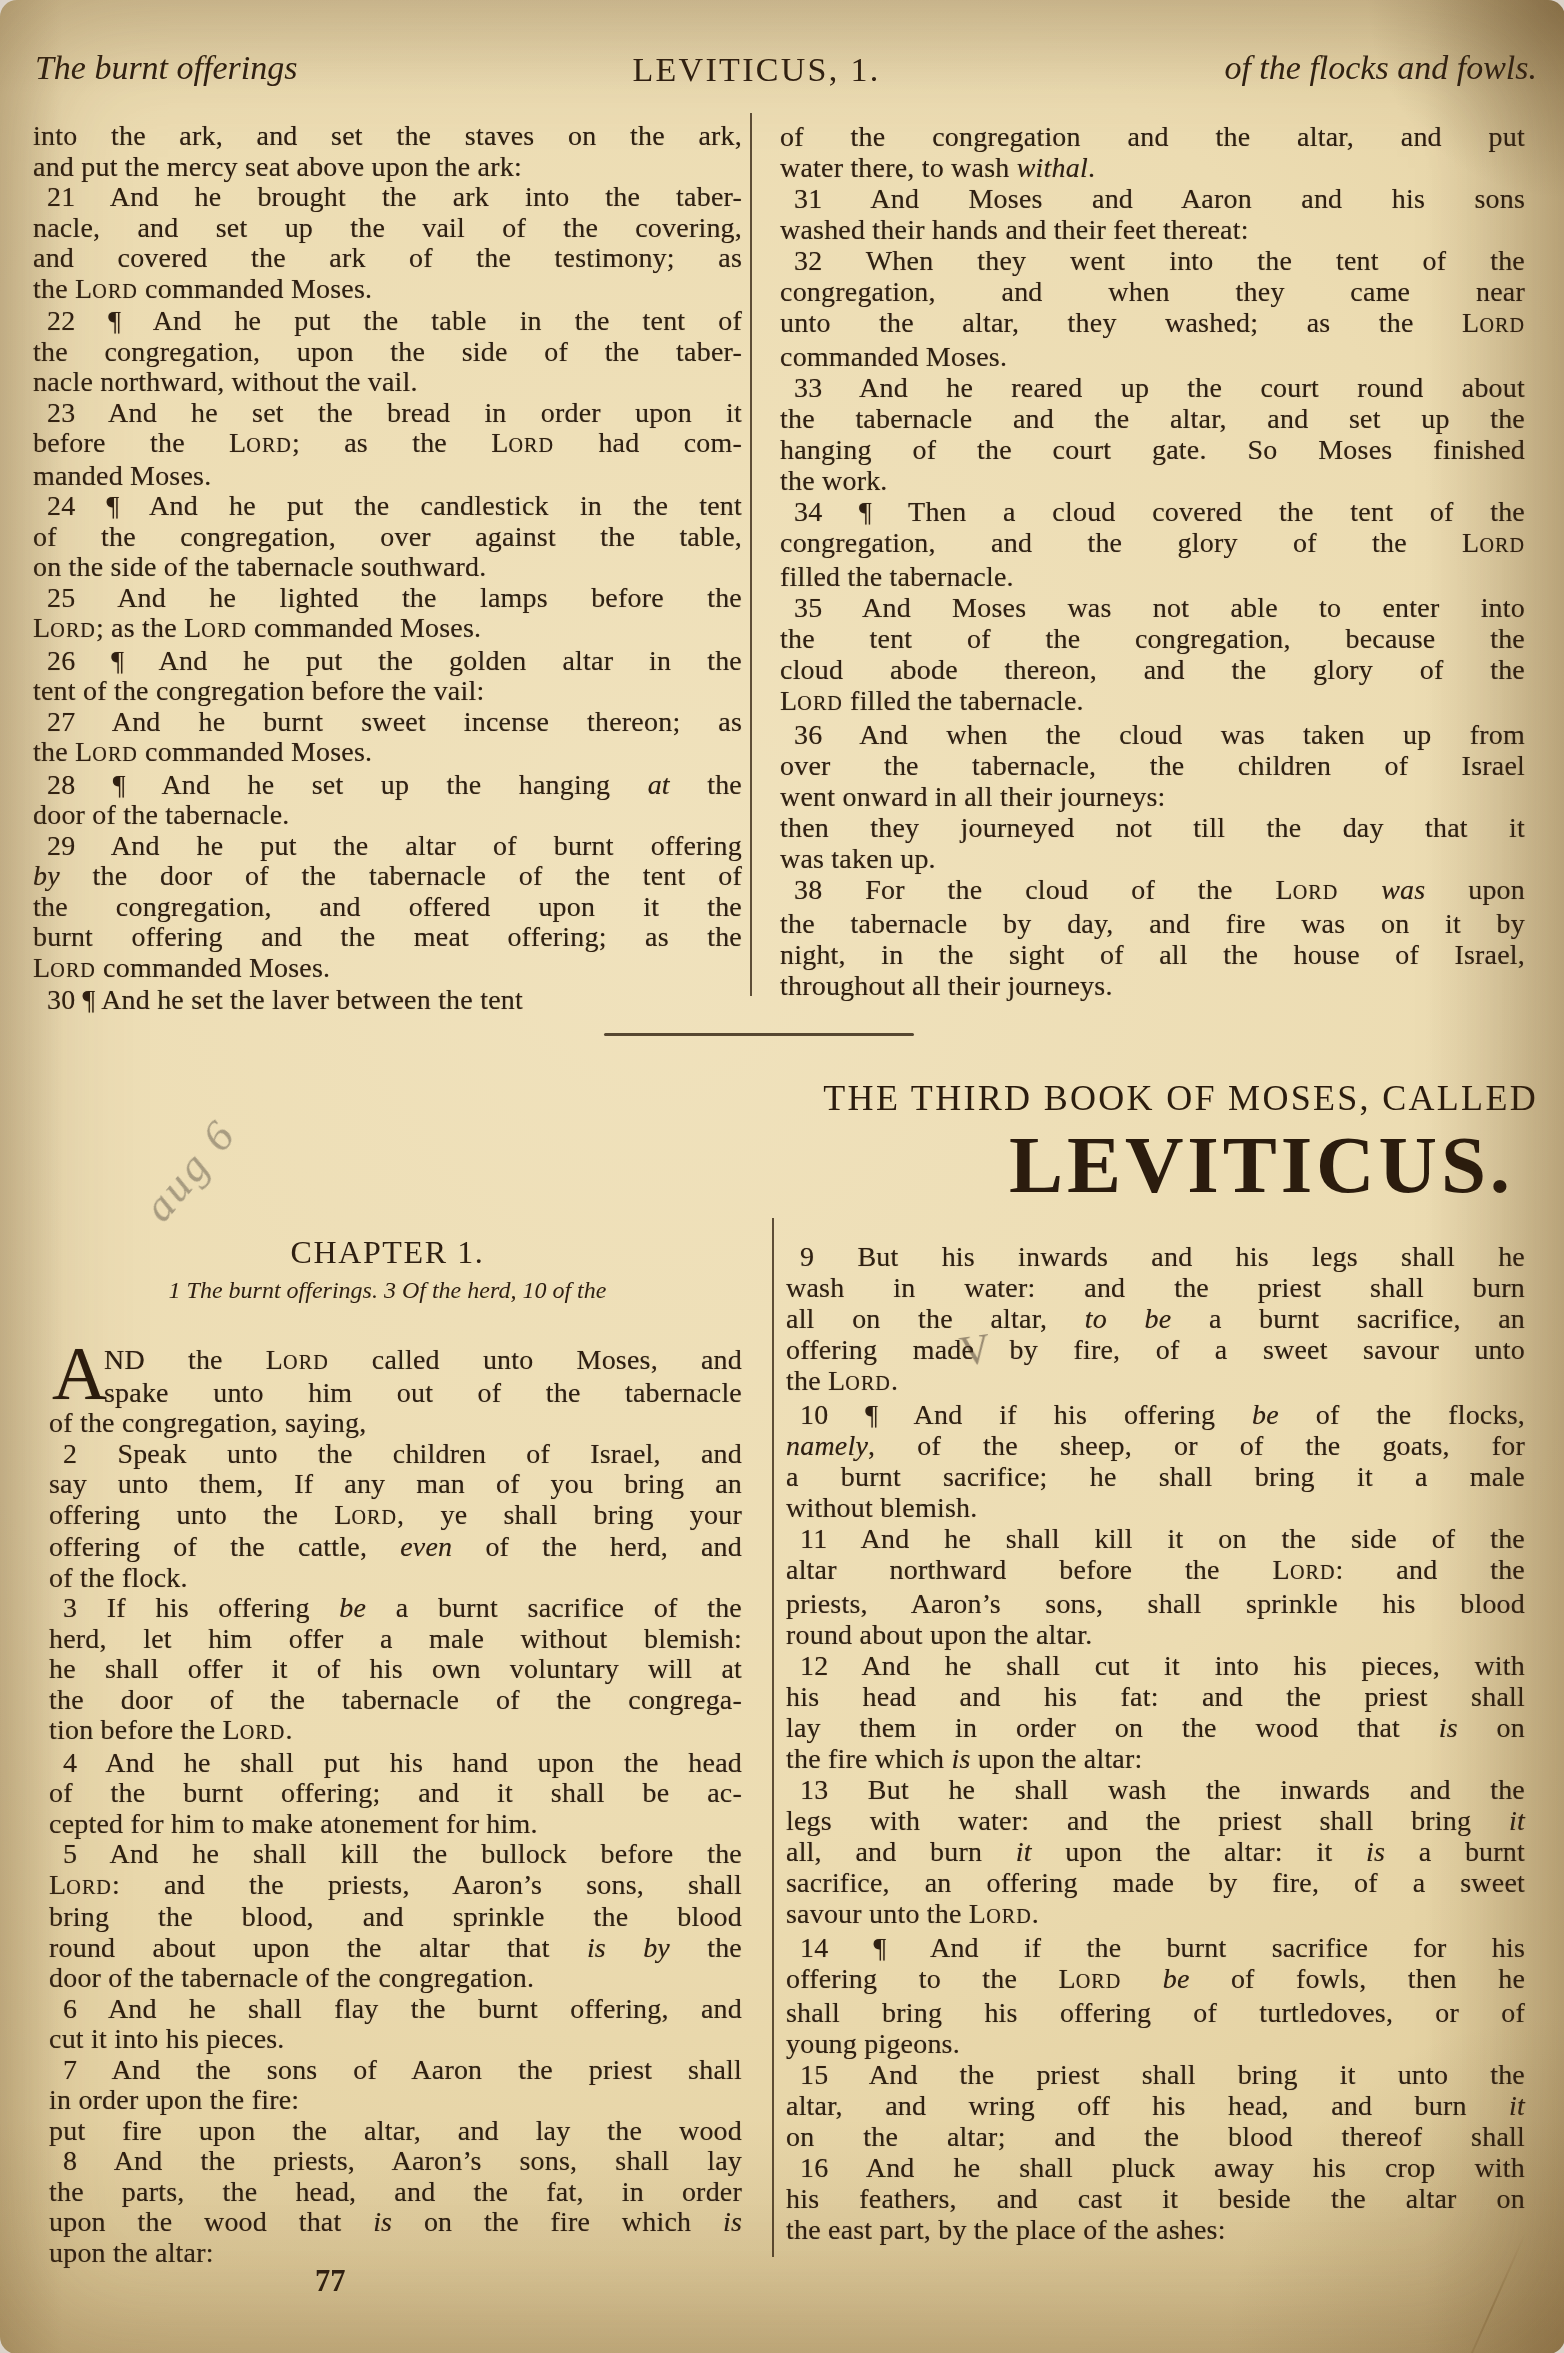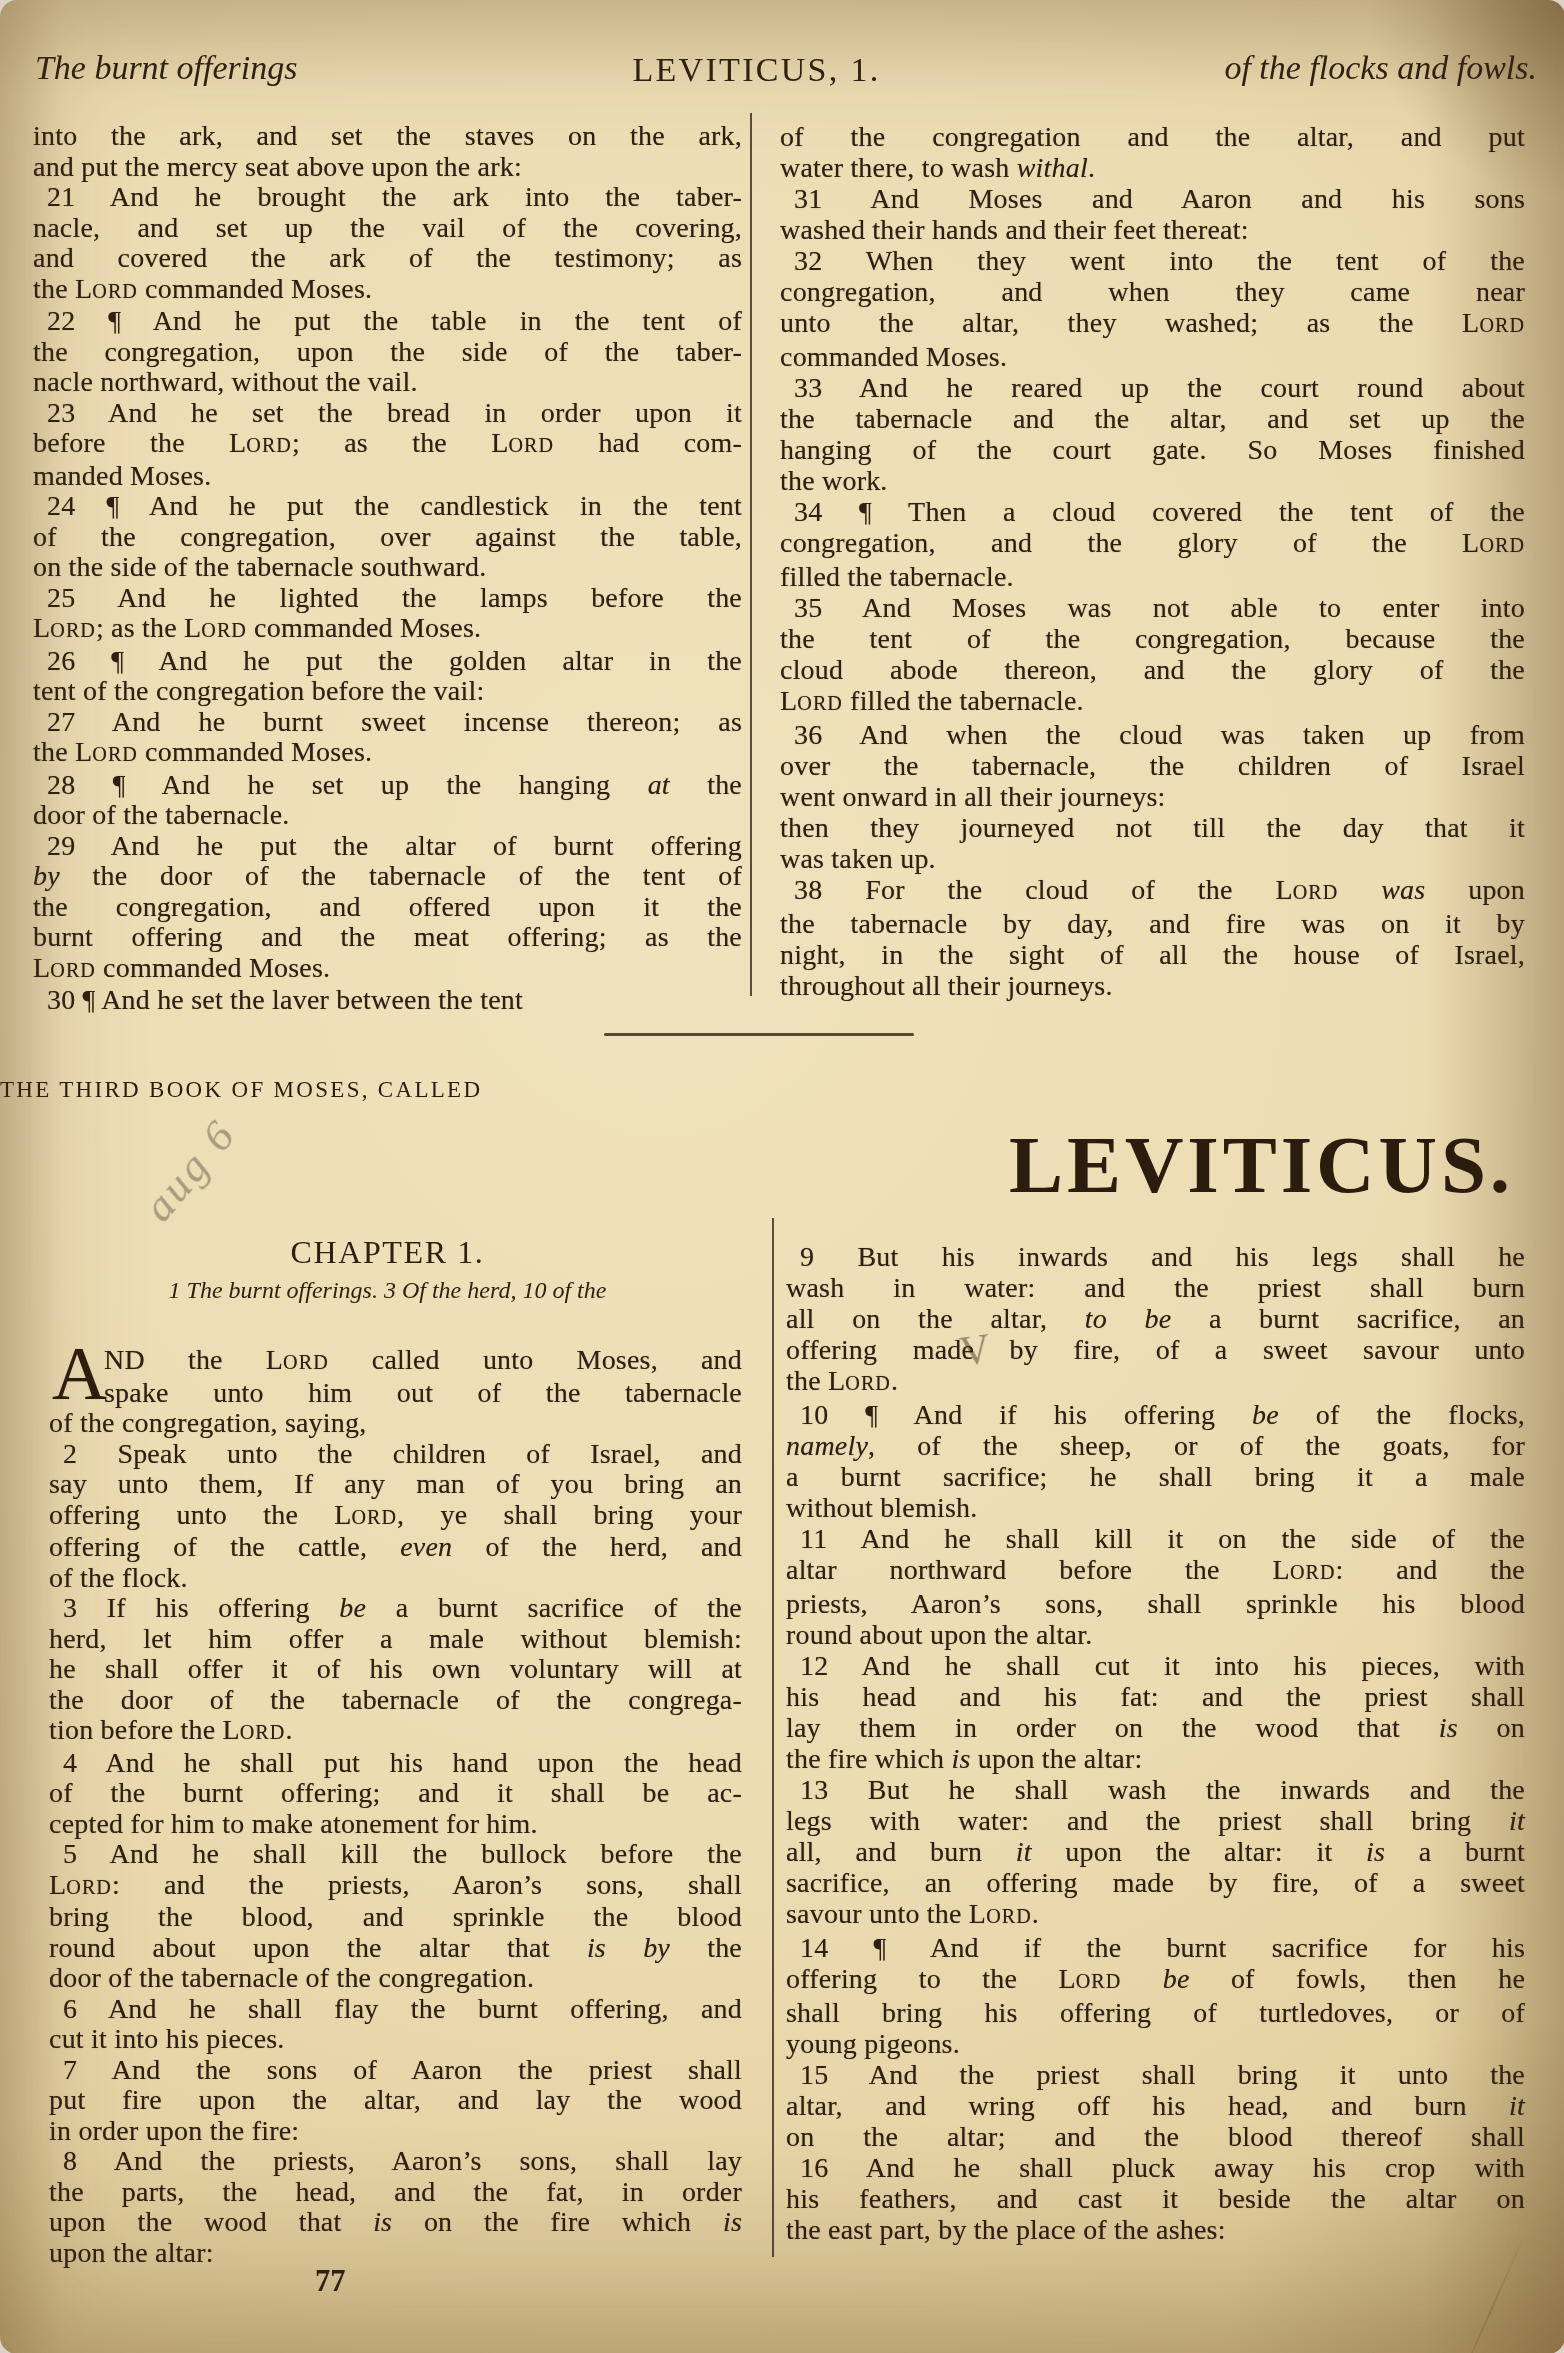--- a/index.html
+++ b/index.html
@@ -36,22 +36,22 @@
   .ex-left{top:110px;left:33px;width:709px;line-height:30.5px;}
   .ex-right{top:110px;left:780px;width:745px;line-height:31px;}
   .lev-left{top:1334px;left:49px;width:693px;line-height:30.5px;}
   .lev-right{top:1230px;left:786px;width:739px;line-height:31px;}
   .vrule{position:absolute;width:2.3px;background:rgba(52,36,18,.78);}
   .vrule-top{left:750px;top:113px;height:883px;}
   .vrule-bottom{left:772px;top:1218px;height:1039px;}
   .hrule{position:absolute;left:604px;top:1033px;width:310px;height:3.1px;
     background:rgba(52,36,18,.82);border-radius:1.6px;}
   
-  .book-heading{position:absolute;left:0;top:1077px;width:1538px;text-align:left;
-    font-size:23px;letter-spacing:2.3px;color:#2b1c0e;}
+  .book-heading{position:absolute;left:0;top:1077px;width:1538px;text-align:right;
+    font-size:36px;letter-spacing:2.3px;color:#2b1c0e;}
   .book-title{position:absolute;left:0;top:1125px;width:1514px;text-align:right;
     font-size:81px;font-weight:bold;letter-spacing:3.9px;color:#2b1c0e;line-height:1;}
   .chapter-heading{position:absolute;left:33px;top:1234px;width:709px;text-align:center;
     font-size:32px;letter-spacing:1.6px;}
   .summary{position:absolute;left:33px;top:1277px;width:709px;font-size:24px;
     font-style:italic;line-height:27px;}
   .summary .line{text-align:center !important;text-align-last:center !important;}
   .summary em{font-style:italic;}
   .dropcap{position:absolute;left:52px;top:1335px;font-size:76px;line-height:1;
     color:#2b1c0e;text-shadow:0 0 0.8px rgba(47,32,18,.5);}
@@ -167,22 +167,22 @@
       <div class="line j">of the burnt offering; and it shall be ac-</div>
       <div class="line">cepted for him to make atonement for him.</div>
       <div class="line j in">5 And he shall kill the bullock before the</div>
       <div class="line j">L<span class="sc">ORD</span>: and the priests, Aaron’s sons, shall</div>
       <div class="line j">bring the blood, and sprinkle the blood</div>
       <div class="line j">round about upon the altar that <em>is by</em> the</div>
       <div class="line">door of the tabernacle of the congregation.</div>
       <div class="line j in">6 And he shall flay the burnt offering, and</div>
       <div class="line">cut it into his pieces.</div>
       <div class="line j in">7 And the sons of Aaron the priest shall</div>
+      <div class="line">in order upon the fire:</div>
       <div class="line j">put fire upon the altar, and lay the wood</div>
-      <div class="line">in order upon the fire:</div>
       <div class="line j in">8 And the priests, Aaron’s sons, shall lay</div>
       <div class="line j">the parts, the head, and the fat, in order</div>
       <div class="line j">upon the wood that <em>is</em> on the fire which <em>is</em></div>
       <div class="line">upon the altar:</div>
     </div>
   <div class="column lev-right">
       <div class="line j in">9 But his inwards and his legs shall he</div>
       <div class="line j">wash in water: and the priest shall burn</div>
       <div class="line j">all on the altar, <em>to be</em> a burnt sacrifice, an</div>
       <div class="line j">offering made by fire, of a sweet savour unto</div>

